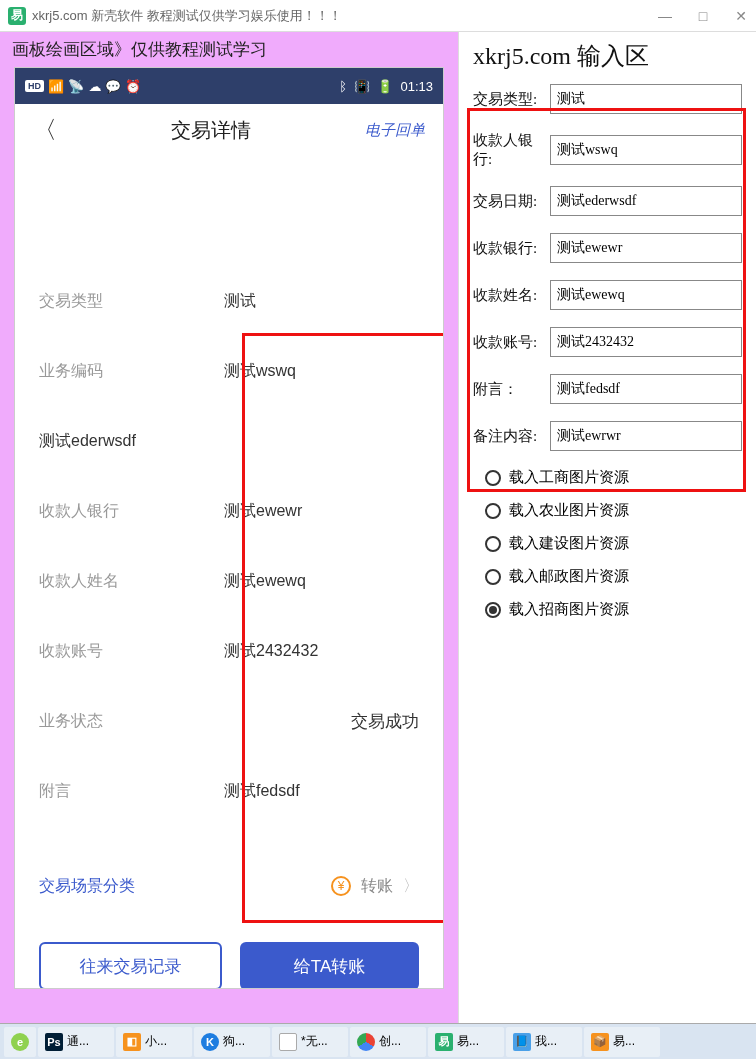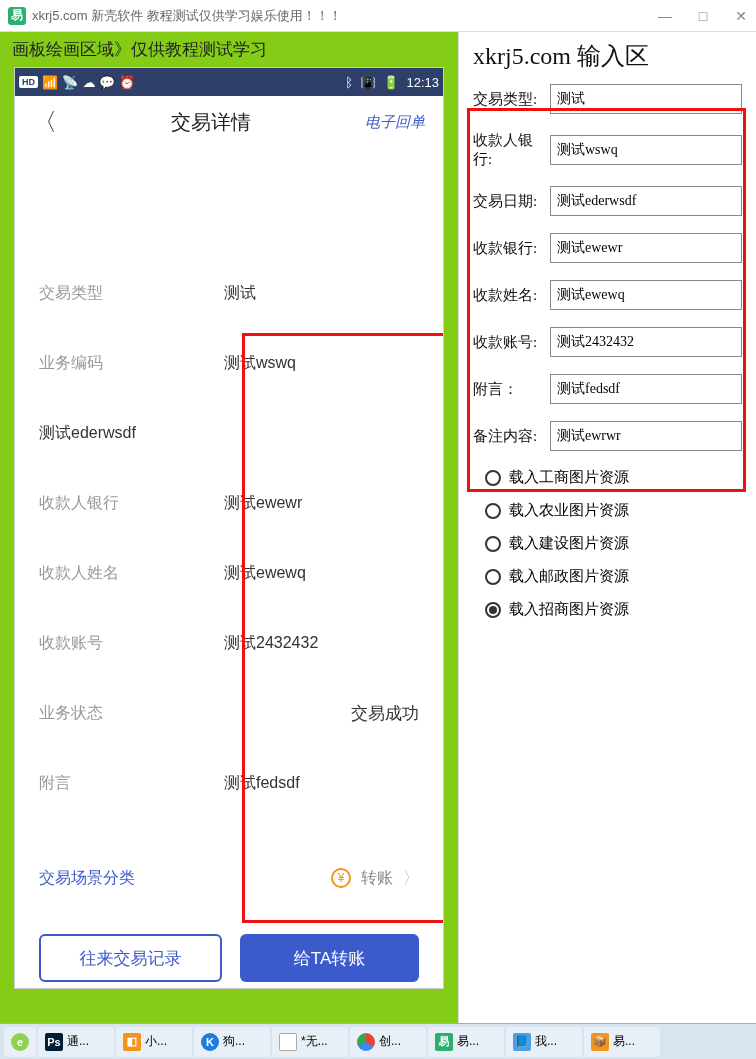--- a/index.html
+++ b/index.html
@@ -5,29 +5,29 @@
 * { margin: 0; padding: 0; box-sizing: border-box; }
 body { font-family: "Microsoft YaHei", SimSun, sans-serif; background: #f0f0f0; width: 756px; height: 1059px; overflow: hidden; position: relative; }
 
 
 .titlebar { height: 32px; background: #fff; display: flex; align-items: center; padding: 0 8px; border-bottom: 1px solid #ddd; }
 .titlebar .app-icon { width: 18px; height: 18px; background: #2ab06f; border-radius: 3px; display: flex; align-items: center; justify-content: center; color: #fff; font-size: 12px; font-weight: bold; margin-right: 6px; }
 .titlebar .title-text { font-size: 13px; color: #666; flex: 1; }
 .titlebar .win-btns { display: flex; gap: 24px; }
 .titlebar .win-btn { width: 14px; height: 14px; display: flex; align-items: center; justify-content: center; color: #888; font-size: 14px; cursor: default; }
 
-.main-wrap { display: flex; height: calc(100% - 32px - 36px); background: #84cc16; }
+.main-wrap { display: flex; height: calc(100% - 32px - 36px); background: #f0abfc; }
 
 
 .left-col { width: 465px; padding: 6px 12px 10px; border-right: 1px solid #ddd; }
 .left-header { font-size: 17px; color: #222; margin-bottom: 6px; }
 
 .phone { width: 430px; height: 922px; background: #fff; border: 1px solid #ccc; margin: 0 auto; position: relative; overflow: hidden; }
 
-.status-bar { height: 28px; background: #2e3f6a; color: #fff; display: flex; align-items: center; justify-content: space-between; padding: 0 4px; font-size: 13px; }
+.status-bar { height: 36px; background: #2e3f6a; color: #fff; display: flex; align-items: center; justify-content: space-between; padding: 0 10px; font-size: 13px; }
 .status-left { display: flex; align-items: center; gap: 4px; }
 .status-right { display: flex; align-items: center; gap: 7px; }
 .hd-badge { background: #fff; color: #2e3f6a; font-size: 9px; padding: 1px 3px; border-radius: 2px; font-weight: bold; }
 
 .phone-header { height: 52px; display: flex; align-items: center; justify-content: space-between; padding: 0 18px; background: #fff; }
 .back-icon { font-size: 24px; color: #333; }
 .phone-title { font-size: 20px; font-weight: 500; color: #222; }
 .receipt-link { font-size: 15px; color: #3b5acc; font-style: italic; }
 
 .phone-body { padding: 0; background: #fff; }
@@ -105,21 +105,21 @@
           <span>📶</span>
           <span>📡</span>
           <span>☁</span>
           <span>💬</span>
           <span>⏰</span>
         </div>
         <div class="status-right">
           <span>ᛒ</span>
           <span>📳</span>
           <span>🔋</span>
-          <span>12:13</span>
+          <span>01:13</span>
         </div>
       </div>
 
       <div class="phone-header">
         <div class="back-icon">〈</div>
         <div class="phone-title">交易详情</div>
         <div class="receipt-link">电子回单</div>
       </div>
 
       <div class="phone-body">

